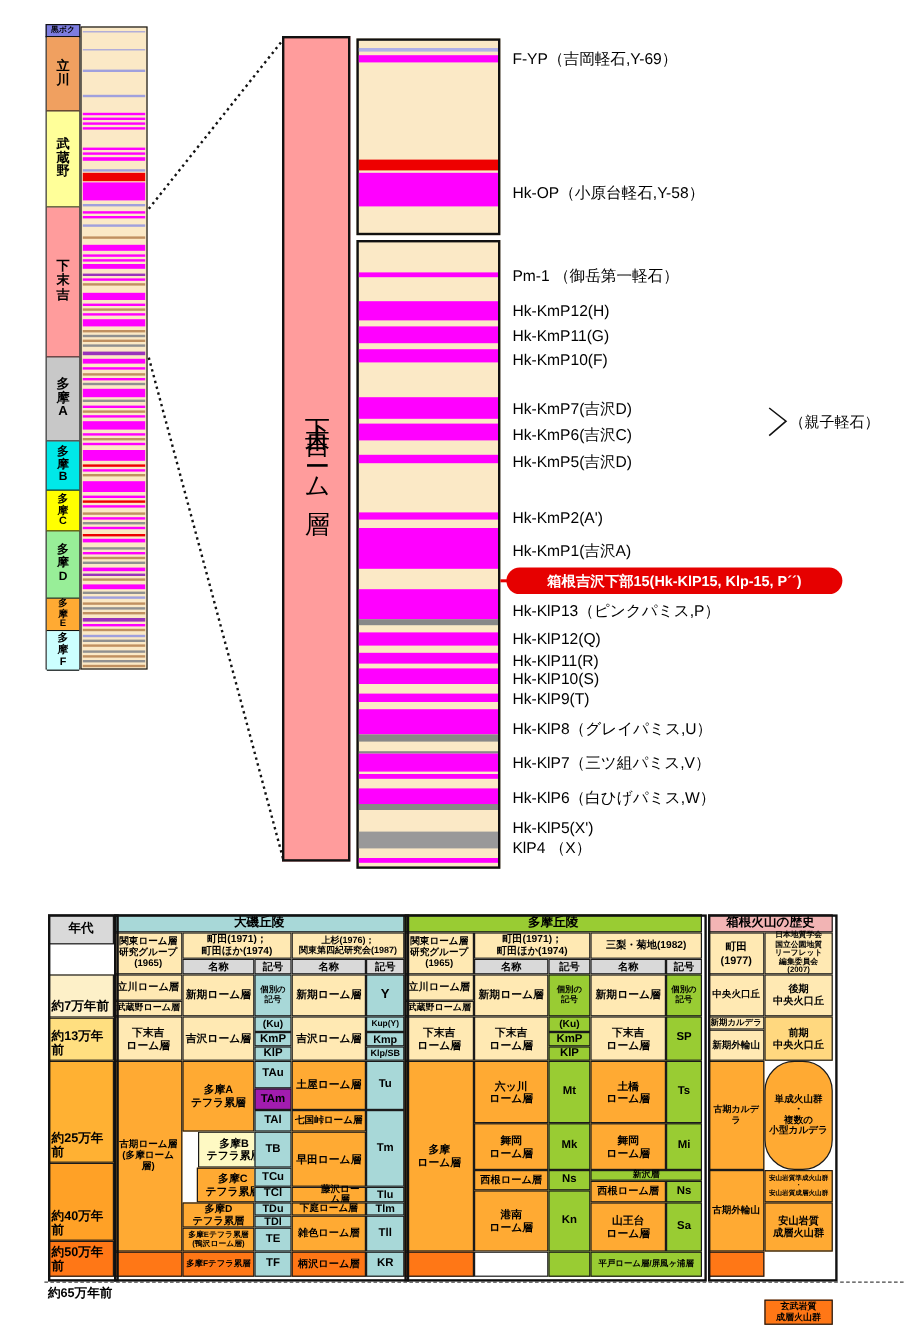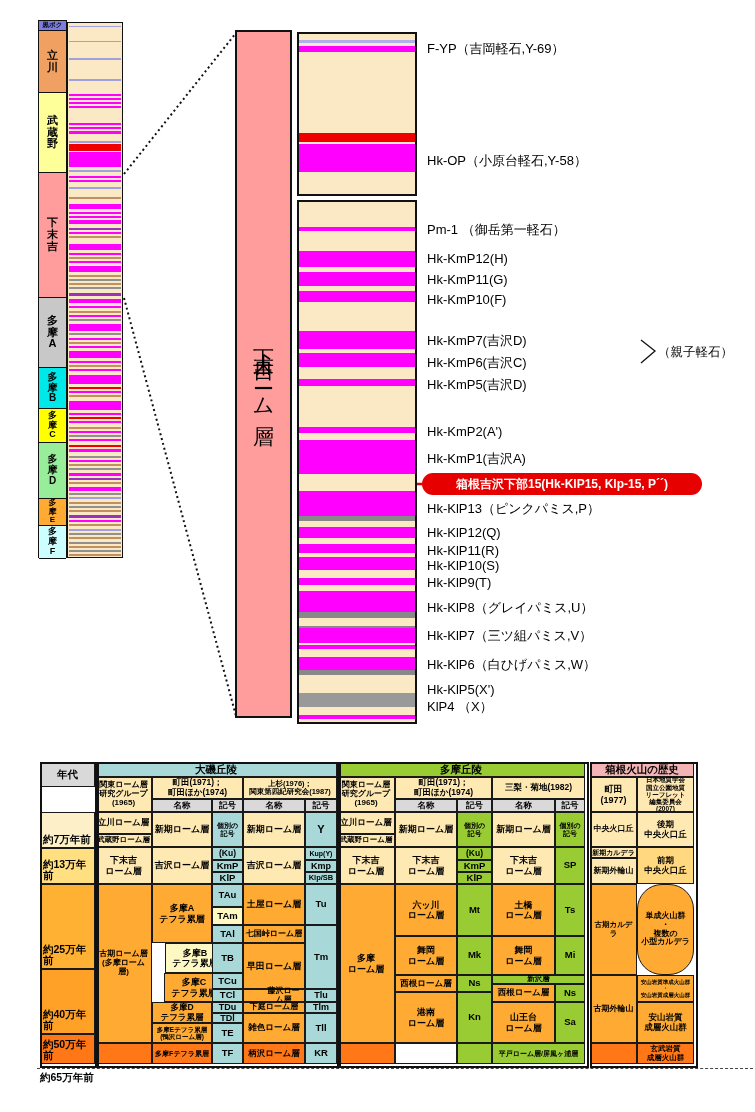--- a/index.html
+++ b/index.html
@@ -281,21 +281,21 @@
     <div class="cell" style="left: 152px; top: 812px; width: 60px; height: 35px; background: rgb(255, 233, 179); font-size: 9px;">新期ローム層</div>
     <div class="cell" style="left: 212px; top: 812px; width: 31px; height: 35px; background: rgb(168, 216, 216); font-size: 7px;">個別の
 記号</div>
     <div class="cell" style="left: 152px; top: 847px; width: 60px; height: 37px; background: rgb(255, 233, 179); font-size: 9px;">吉沢ローム層</div>
     <div class="cell" style="left: 212px; top: 847px; width: 31px; height: 13px; background: rgb(168, 216, 216); font-size: 8.5px;">(Ku)</div>
     <div class="cell" style="left: 212px; top: 860px; width: 31px; height: 12px; background: rgb(168, 216, 216); font-size: 9.5px;">KmP</div>
     <div class="cell" style="left: 212px; top: 872px; width: 31px; height: 12px; background: rgb(168, 216, 216); font-size: 9.5px;">KlP</div>
     <div class="cell" style="left: 152px; top: 884px; width: 60px; height: 59px; background: rgb(255, 170, 51); font-size: 9px;">多摩A
 テフラ累層</div>
     <div class="cell" style="left: 212px; top: 884px; width: 31px; height: 23px; background: rgb(168, 216, 216); font-size: 9.5px;">TAu</div>
-    <div class="cell" style="left: 212px; top: 907px; width: 31px; height: 18px; background: #fef9c3; font-size: 9.5px;">TAm</div>
+    <div class="cell" style="left: 212px; top: 907px; width: 31px; height: 18px; background: #a21caf; font-size: 9.5px;">TAm</div>
     <div class="cell" style="left: 212px; top: 925px; width: 31px; height: 18px; background: rgb(168, 216, 216); font-size: 9.5px;">TAl</div>
     <div class="cell" style="left: 152px; top: 943px; width: 60px; height: 30px; background: #fef9c3; font-size: 9px; margin-left: 13px;">多摩B
 テフラ累層</div>
     <div class="cell" style="left: 212px; top: 943px; width: 31px; height: 30px; background: rgb(168, 216, 216); font-size: 9.5px;">TB</div>
     <div class="cell" style="left: 164px; top: 973px; width: 60px; height: 29px; background: rgb(255, 170, 51); font-size: 9px;">多摩C
 テフラ累層</div>
     <div class="cell" style="left: 212px; top: 973px; width: 31px; height: 16px; background: rgb(168, 216, 216); font-size: 9.5px;">TCu</div>
     <div class="cell" style="left: 212px; top: 989px; width: 31px; height: 13px; background: rgb(168, 216, 216); font-size: 9.5px;">TCl</div>
     <div class="cell" style="left: 152px; top: 1002px; width: 60px; height: 21px; background: rgb(255, 170, 51); font-size: 8.5px;">多摩D
 テフラ累層</div>
@@ -384,21 +384,21 @@
 ・
 複数の
 小型カルデラ</div>
     <div class="cell" style="left: 590px; top: 975px; width: 47px; height: 68px; background: rgb(255, 170, 51); font-size: 8px;">古期外輪山</div>
     <div class="cell" style="left: 637px; top: 975px; width: 57px; height: 27px; background: rgb(255, 170, 51); font-size: 5.5px;">安山岩質準成火山群
 ・
 安山岩質成層火山群</div>
     <div class="cell" style="left: 637px; top: 1002px; width: 57px; height: 41px; background: rgb(255, 170, 51); font-size: 8.5px;">安山岩質
 成層火山群</div>
     <div class="cell" style="left: 590px; top: 1043px; width: 47px; height: 21px; background: rgb(255, 119, 22); font-size: 9px;"></div>
-    <div class="cell" style="left: 637px; top: 1043px; width: 57px; height: 21px; background: rgb(255, 119, 22); font-size: 7.5px;">玄武岩質
+    <div class="cell" style="left: 637px; top: 1083px; width: 57px; height: 21px; background: rgb(255, 119, 22); font-size: 7.5px;">玄武岩質
 成層火山群</div>
   </div>
 <div id="table-frames">
     <div class="section-frame" style="left: 40px; top: 762px; width: 55px; height: 302px;"></div>
     <div class="section-frame" style="left: 95px; top: 762px; width: 242px; height: 302px;"></div>
     <div class="section-frame" style="left: 337px; top: 762px; width: 248px; height: 302px;"></div>
     <div class="section-frame" style="left: 590px; top: 762px; width: 104px; height: 302px;"></div>
   </div>
 
 <div class="dash-line"></div>

